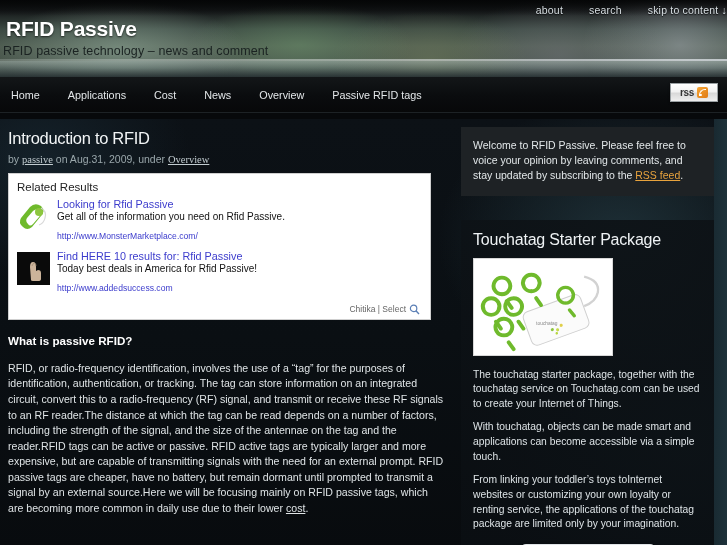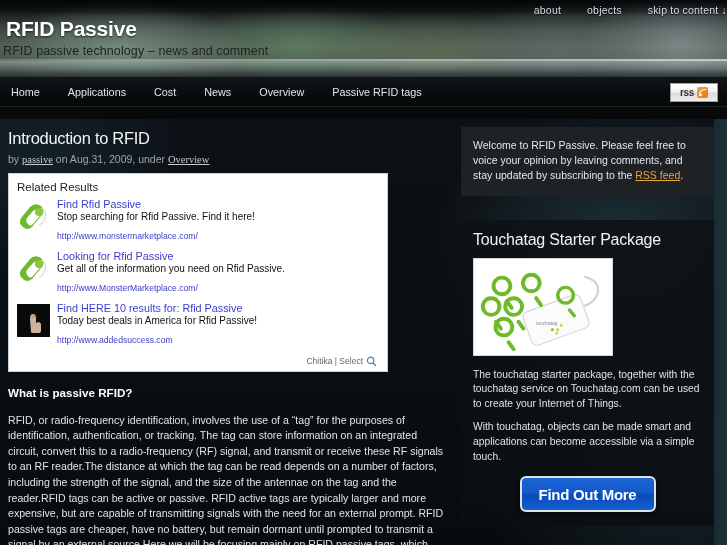--- a/index.html
+++ b/index.html
@@ -81,21 +81,21 @@
     color: #1b2322;
     letter-spacing: .1px;
     z-index: 4;
   }
 
   
   #menubar {
     position: absolute;
     left: 0; top: 77px;
     width: 727px;
-    height: 30px;
+    height: 36px;
     background: linear-gradient(to bottom, #131618 0%, #0a0c0e 55%, #070809 100%);
     border-bottom: 1px solid #1d2225;
   }
   #menubar-inner {
     position: relative;
     height: 100%;
     padding-left: 11px;
     display: flex;
     align-items: center;
     gap: 0;
@@ -183,21 +183,21 @@
   #post-meta {
     margin-top: 5px;
     font-size: 10.5px;
     color: #9aa7ab;
   }
   #post-meta a { color: #c2ccd0; text-decoration: underline; font-family: Liberation Serif, serif; }
 
   
   #ad-box {
     margin-top: 8px;
-    width: 380px;
+    width: 423px;
     background: #ffffff;
     border: 1px solid #cfcfcf;
     padding: 7px 8px 4px 8px;
     position: relative;
   }
   #ad-box .ad-heading {
     font-size: 11.5px;
     color: #222;
     margin-bottom: 5px;
   }
@@ -325,21 +325,21 @@
 <div id="page">
 
   <div id="banner">
     <div id="banner-dark-top"></div>
     <div id="banner-line"></div>
     <div id="banner-bottom"></div>
   </div>
 
   <div id="topnav">
     <a href="#">about</a>
-    <a href="#">objects</a>
+    <a href="#">search</a>
     <a href="#">skip to content ↓</a>
   </div>
 
   <div id="site-title">RFID Passive</div>
   <div id="site-tagline">RFID passive technology – news and comment</div>
 
   <div id="menubar">
     <div id="menubar-inner">
       <a class="menu-item" href="#">Home</a>
       <a class="menu-item" href="#">Applications</a>
@@ -359,35 +359,20 @@
 
     <div id="main">
 
       <h1 id="post-title">Introduction to RFID</h1>
 
       <div id="post-meta"><span>by </span><a href="#">passive</a><span> on Aug.31, 2009, under </span><a href="#">Overview</a></div>
 
       <div id="ad-box">
         <div class="ad-heading">Related Results</div>
 
-        <div class="ad-item">
-          <span class="ad-thumb">
-            <svg viewBox="0 0 33 33" width="33" height="33">
-              <path d="M4 18 L13 7 Q18 2 24 6 Q29 11 24 16 L15 27 Q10 31 6 27 Q1 23 4 18 Z" fill="#6fba2c"></path>
-              <path d="M10 18 L16 11 Q19 8 22 11 Q25 14 22 17 L16 24 Q13 27 11 24 Q8 21 10 18 Z" fill="#ffffff"></path>
-              <circle cx="22" cy="12" r="4" fill="#8dc63f"></circle>
-              <path d="M24 8 Q30 11 28 18 Q27 23 22 25" fill="none" stroke="#d8d8d8" stroke-width="1.2"></path>
-            </svg>
-          </span>
-          <div class="ad-body">
-            <div class="ad-title">Find Rfid Passive</div>
-            <div class="ad-desc">Stop searching for Rfid Passive. Find it here!</div>
-            <div class="ad-url">http://www.monstermarketplace.com/</div>
-          </div>
-        </div>
 
         <div class="ad-item">
           <span class="ad-thumb">
             <svg viewBox="0 0 33 33" width="33" height="33">
               <path d="M4 18 L13 7 Q18 2 24 6 Q29 11 24 16 L15 27 Q10 31 6 27 Q1 23 4 18 Z" fill="#6fba2c"></path>
               <path d="M10 18 L16 11 Q19 8 22 11 Q25 14 22 17 L16 24 Q13 27 11 24 Q8 21 10 18 Z" fill="#ffffff"></path>
               <circle cx="22" cy="12" r="4" fill="#8dc63f"></circle>
               <path d="M24 8 Q30 11 28 18 Q27 23 22 25" fill="none" stroke="#d8d8d8" stroke-width="1.2"></path>
             </svg>
           </span>
@@ -461,18 +446,19 @@
               <path d="M58 33 a8.5 8.5 0 1 1 0.1 0 M63 40 l5 7"></path>
               <path d="M17 57 a8.5 8.5 0 1 1 0.1 0 M22 64 l5 7"></path>
               <path d="M40 57 a8.5 8.5 0 1 1 0.1 0 M45 64 l5 7"></path>
               <path d="M30 78 a8.5 8.5 0 1 1 0.1 0 M35 85 l5 7"></path>
             </g>
           </svg>
         </div>
 
         <p class="tt-para">The touchatag starter package, together with the touchatag service on Touchatag.com can be used to create your Internet of Things.</p>
         <p class="tt-para">With touchatag, objects can be made smart and applications can become accessible via a simple touch.</p>
+        <p class="tt-para">From linking your toddler’s toys toInternet websites or customizing your own loyalty or renting service, the applications of the touchatag package are limited only by your imagination.</p>
 
         <button id="find-out-more">Find Out More</button>
       </div>
     </div>
   </div>
 </div>
 
 </body></html>

